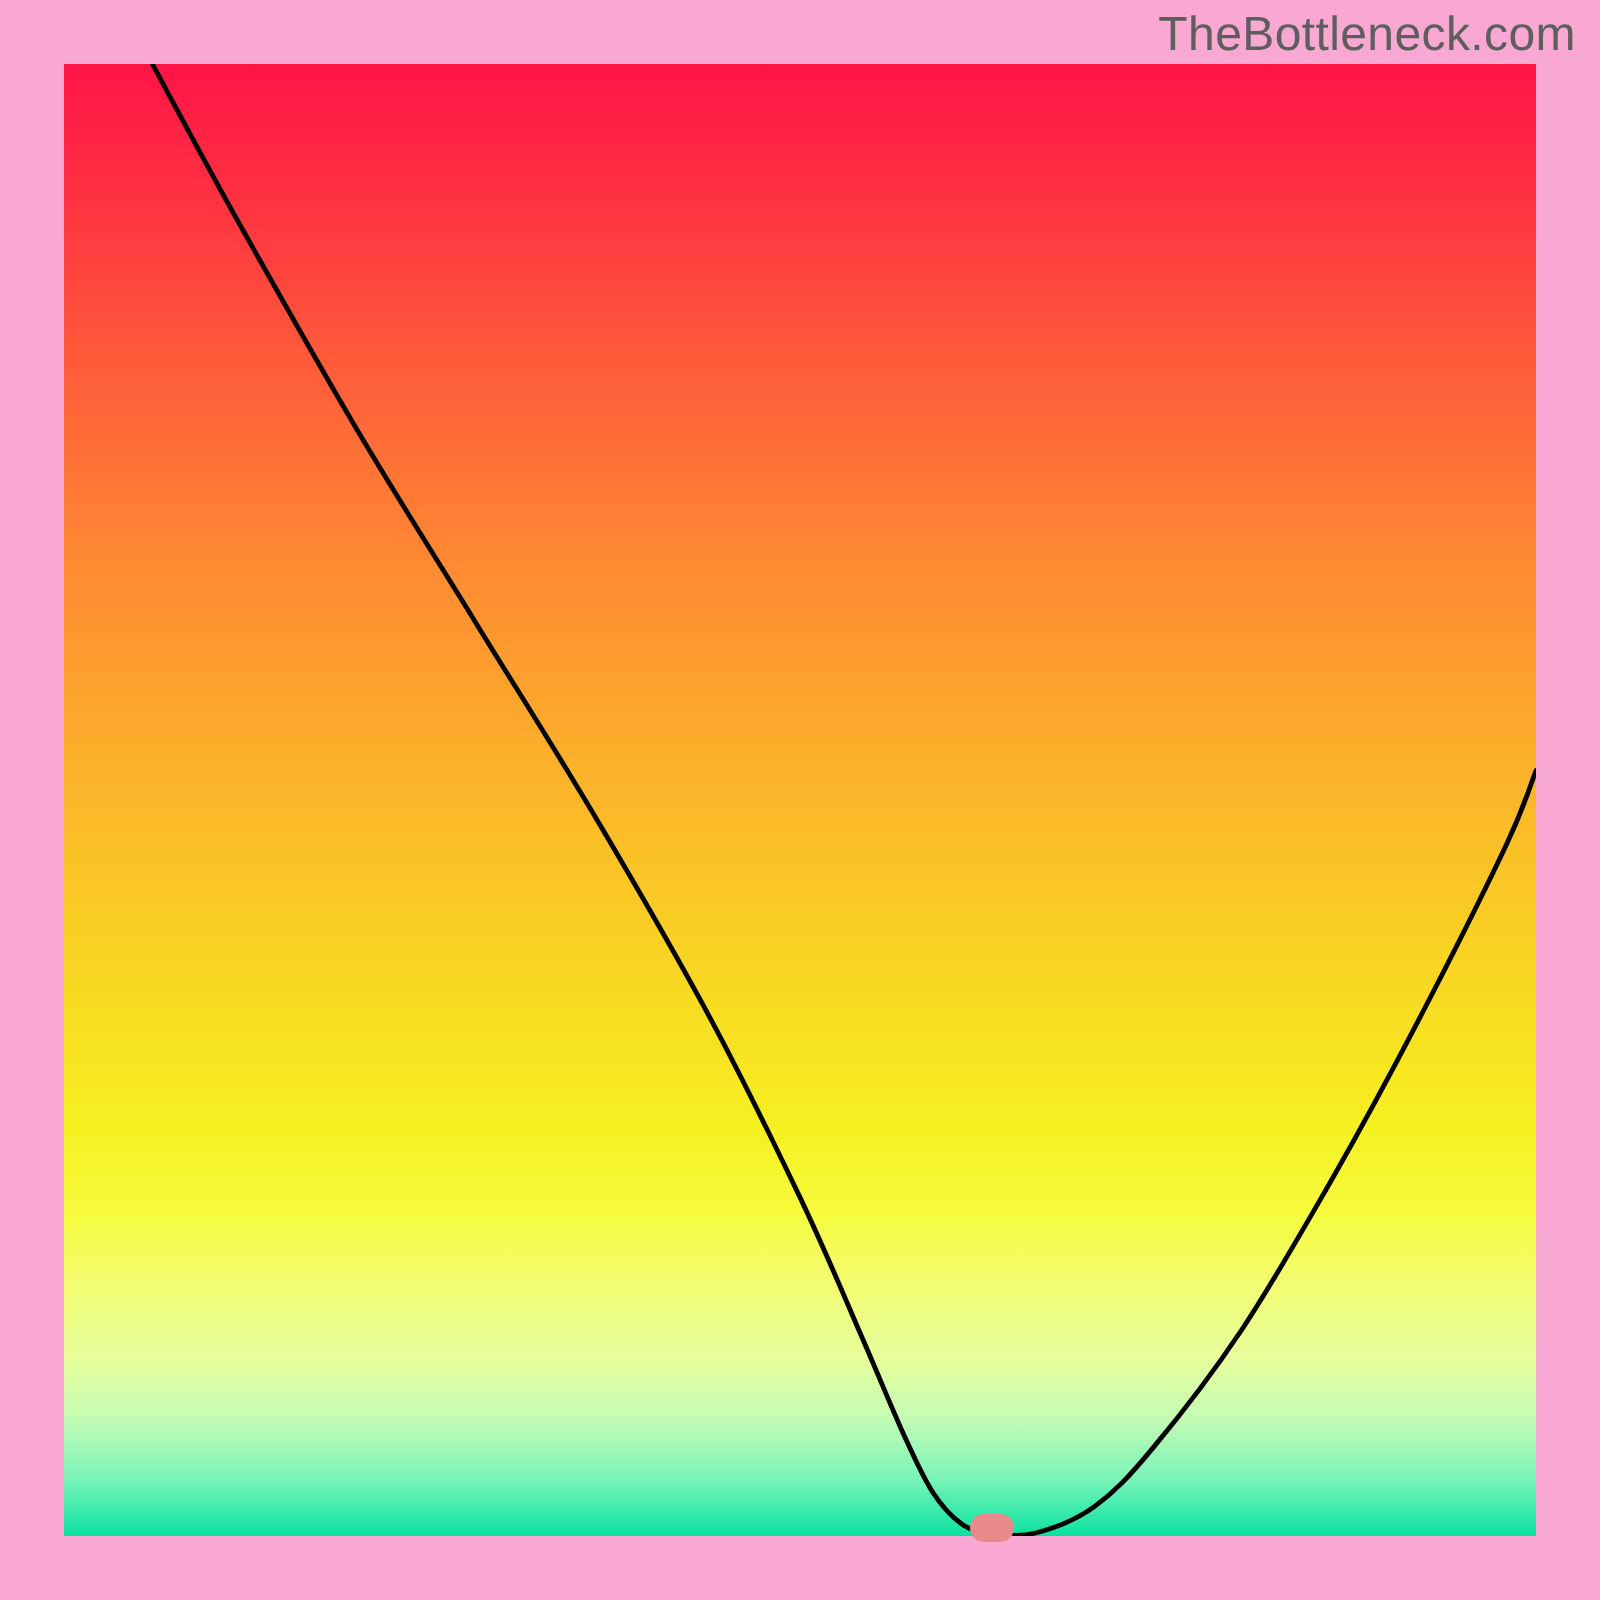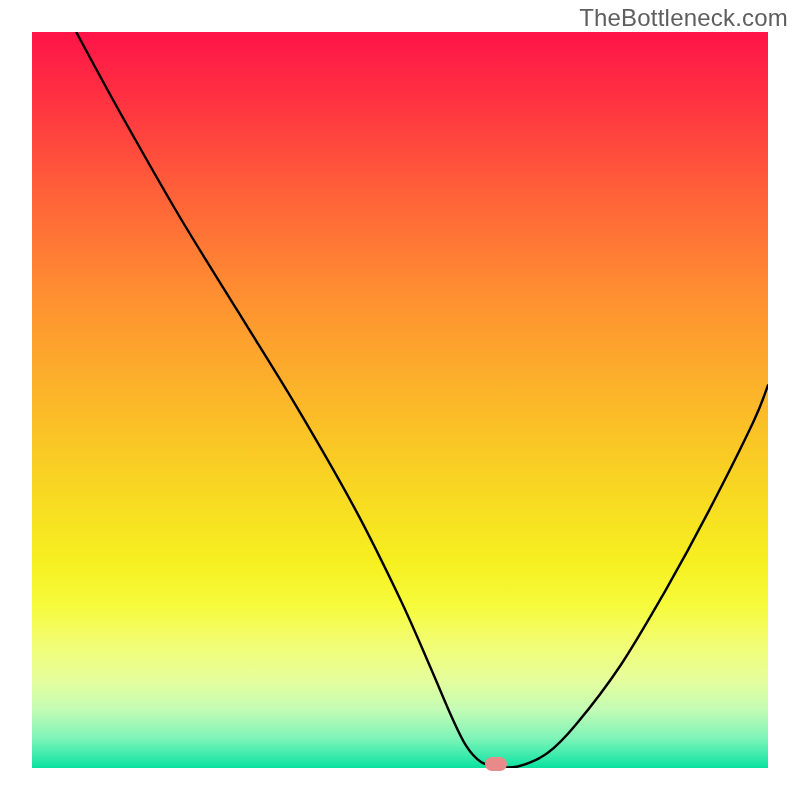--- a/index.html
+++ b/index.html
@@ -8,21 +8,21 @@
     width: 800px;
     height: 800px;
     background: #000;
     font-family: Arial, Helvetica, sans-serif;
     overflow: hidden;
   }
   .frame {
     position: relative;
     width: 800px;
     height: 800px;
-    background: #ffffff;
+    background: #f9a8d4;
   }
   .watermark {
     position: absolute;
     top: 4px;
     right: 12px;
     color: #5e5e5e;
     font-size: 24px;
     font-weight: 500;
     letter-spacing: 0.2px;
     z-index: 50;

